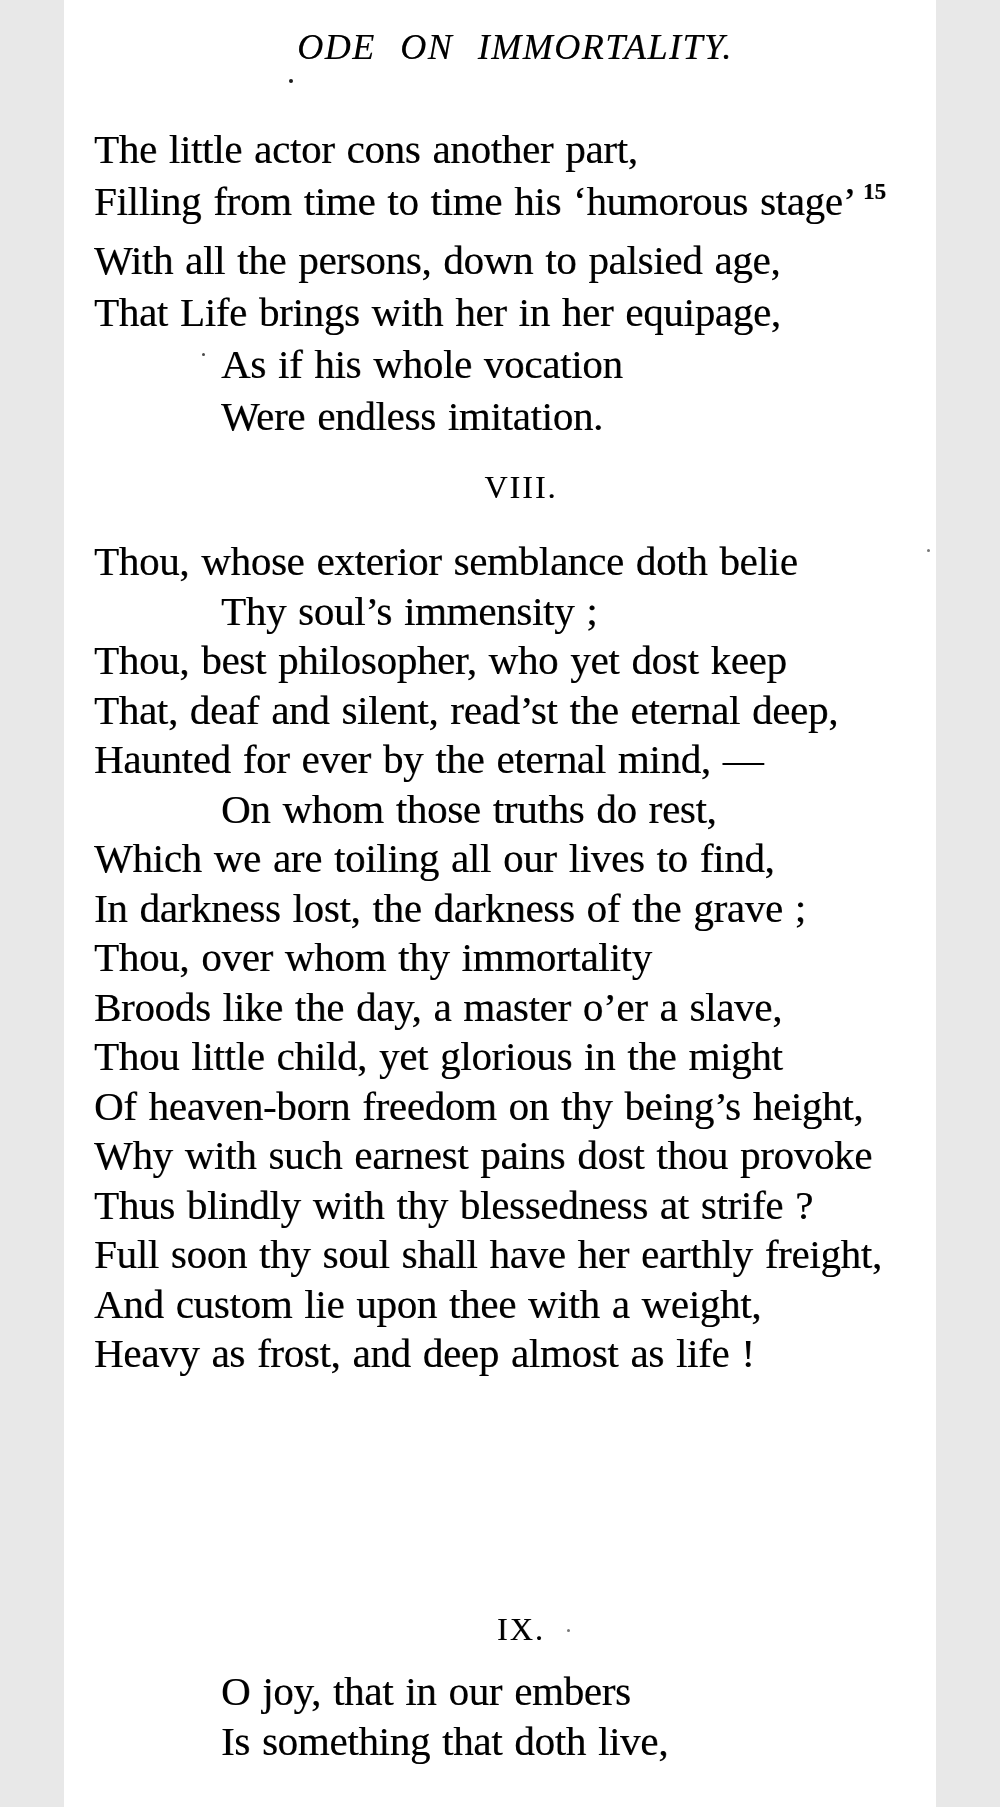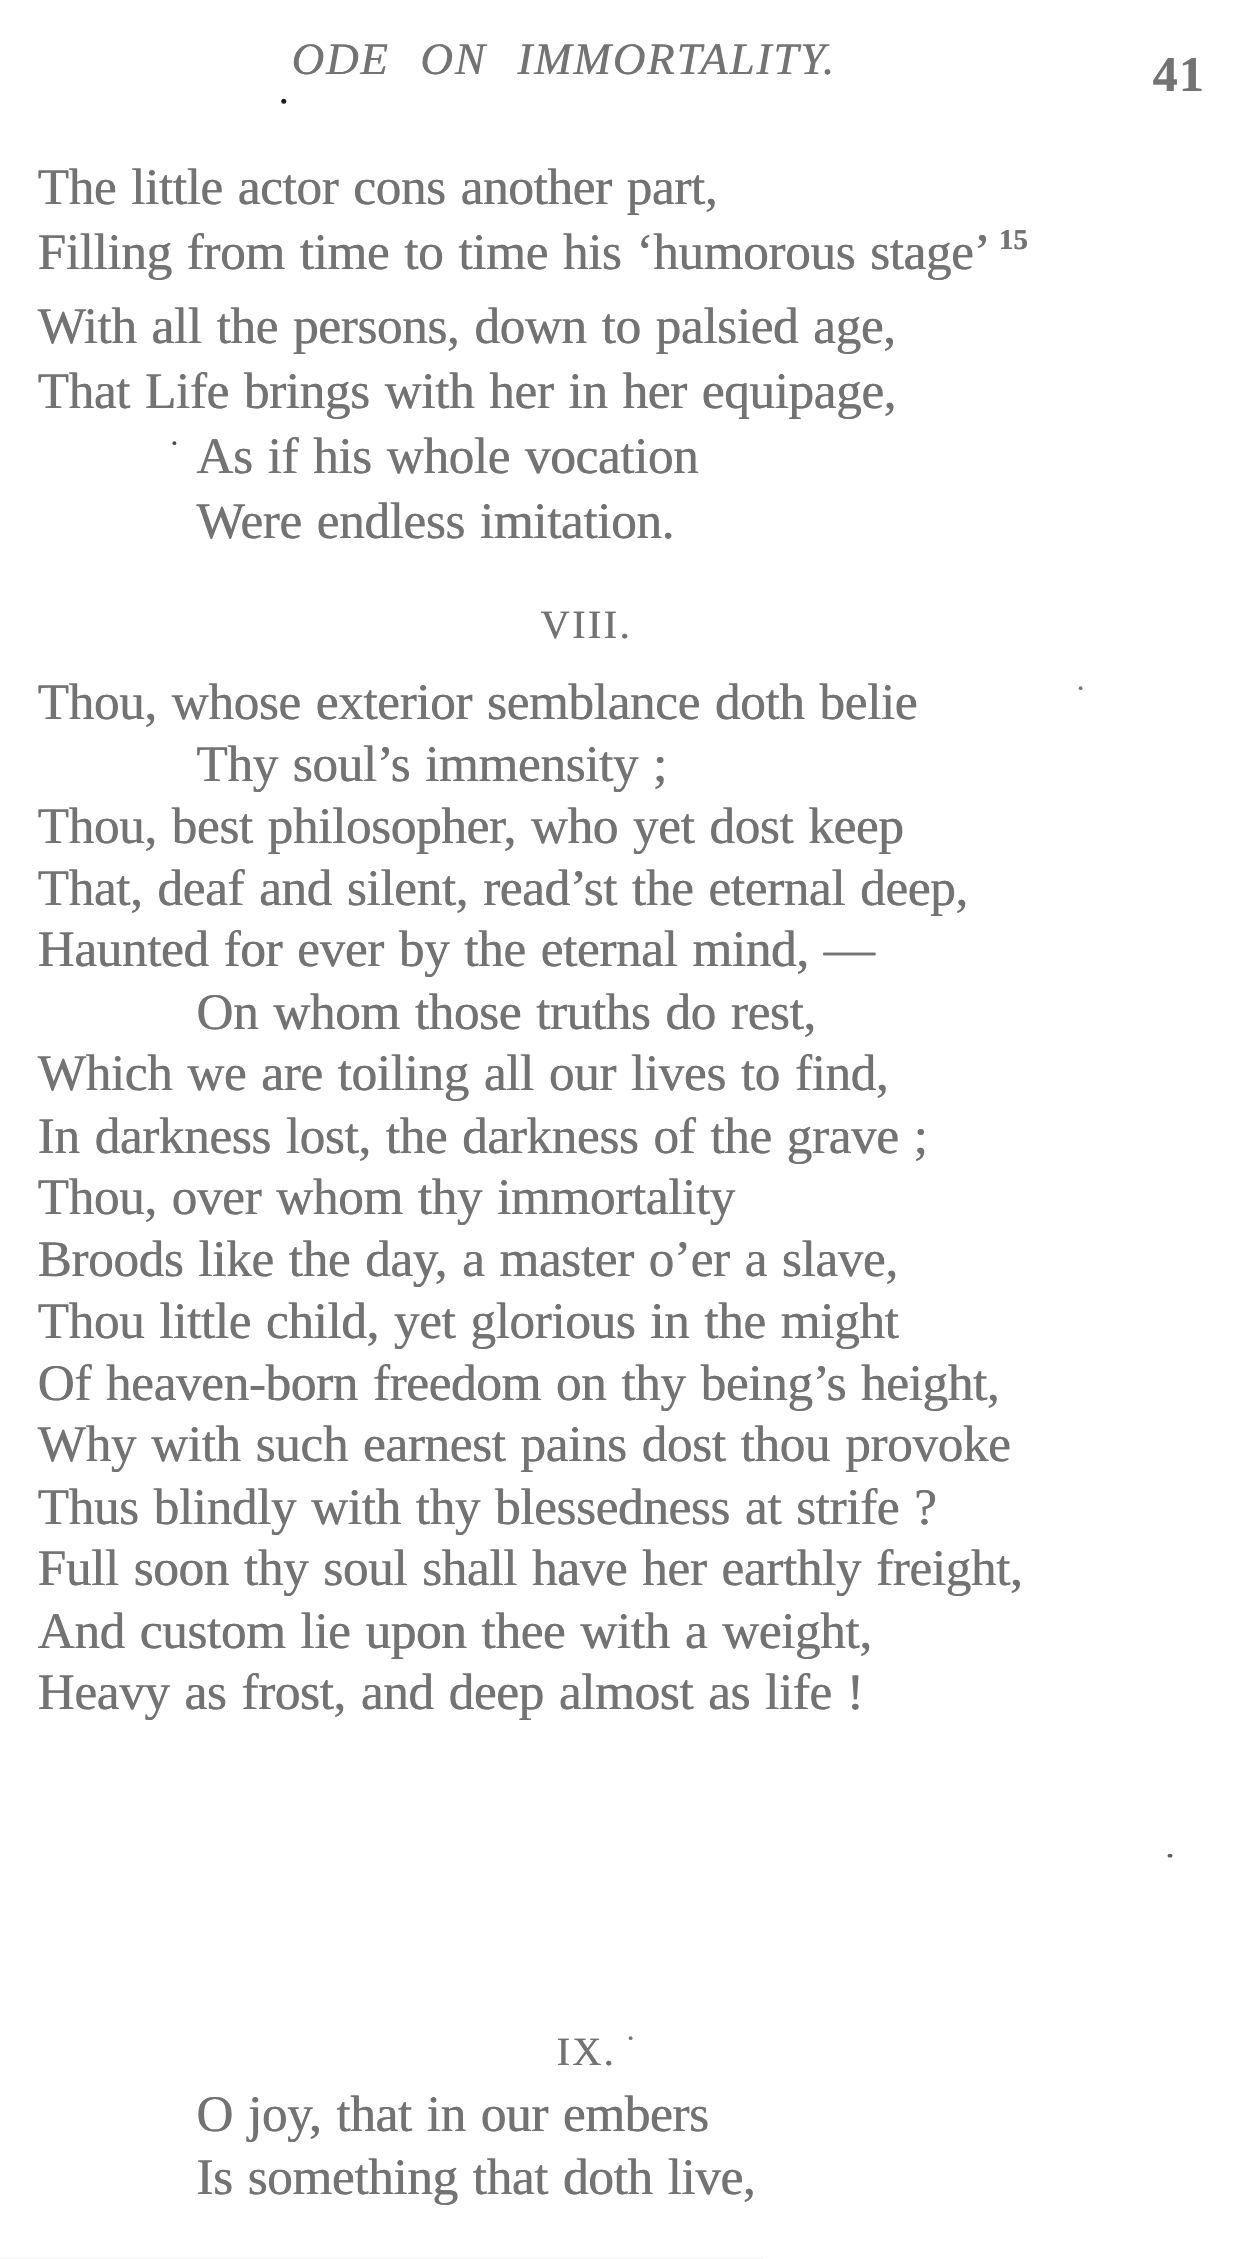--- a/index.html
+++ b/index.html
@@ -1,22 +1,22 @@
 <!DOCTYPE html>
 <html><head>
 <meta charset="utf-8">
 <style>
   html,body{margin:0;padding:0;background:#e8e8e8;}
   .page{
     position:relative;
-    width:1000px;height:1807px;
+    width:872px;height:1807px;
     margin:0 auto;
     background:#ffffff;
     font-family:"Liberation Serif", serif;
-    color:#737373;
+    color:#000000;
     overflow:hidden;
   }
   .running-title{
     position:absolute;top:26px;left:0;width:902px;
     text-align:center;
     font-style:italic;
     font-size:36px;
     letter-spacing:1.5px;
     word-spacing:14px;
     white-space:nowrap;
@@ -35,21 +35,21 @@
     word-spacing:2px;
     white-space:nowrap;
     text-shadow:0.45px 0 0 rgba(0,0,0,.55);
   }
   .stanza-a{top:123px;line-height:52px;}
   .stanza-b{top:537px;line-height:49.5px;}
   .stanza-c{top:1666px;line-height:50px;}
   .line{display:block;}
   .line.indent{padding-left:127px;}
   .stanza-number{
-    position:absolute;left:0;width:914px;margin:12px;
+    position:absolute;left:0;width:914px;margin:0;
     text-align:center;
     font-size:32px;font-weight:normal;
     letter-spacing:2px;
     text-shadow:0.4px 0 0 rgba(0,0,0,.55);
   }
   #num-viii{top:469px;}
   #num-ix{top:1611px;}
   sup.fnref{
     font-size:23px;font-weight:bold;
     vertical-align:baseline;position:relative;top:-16px;

